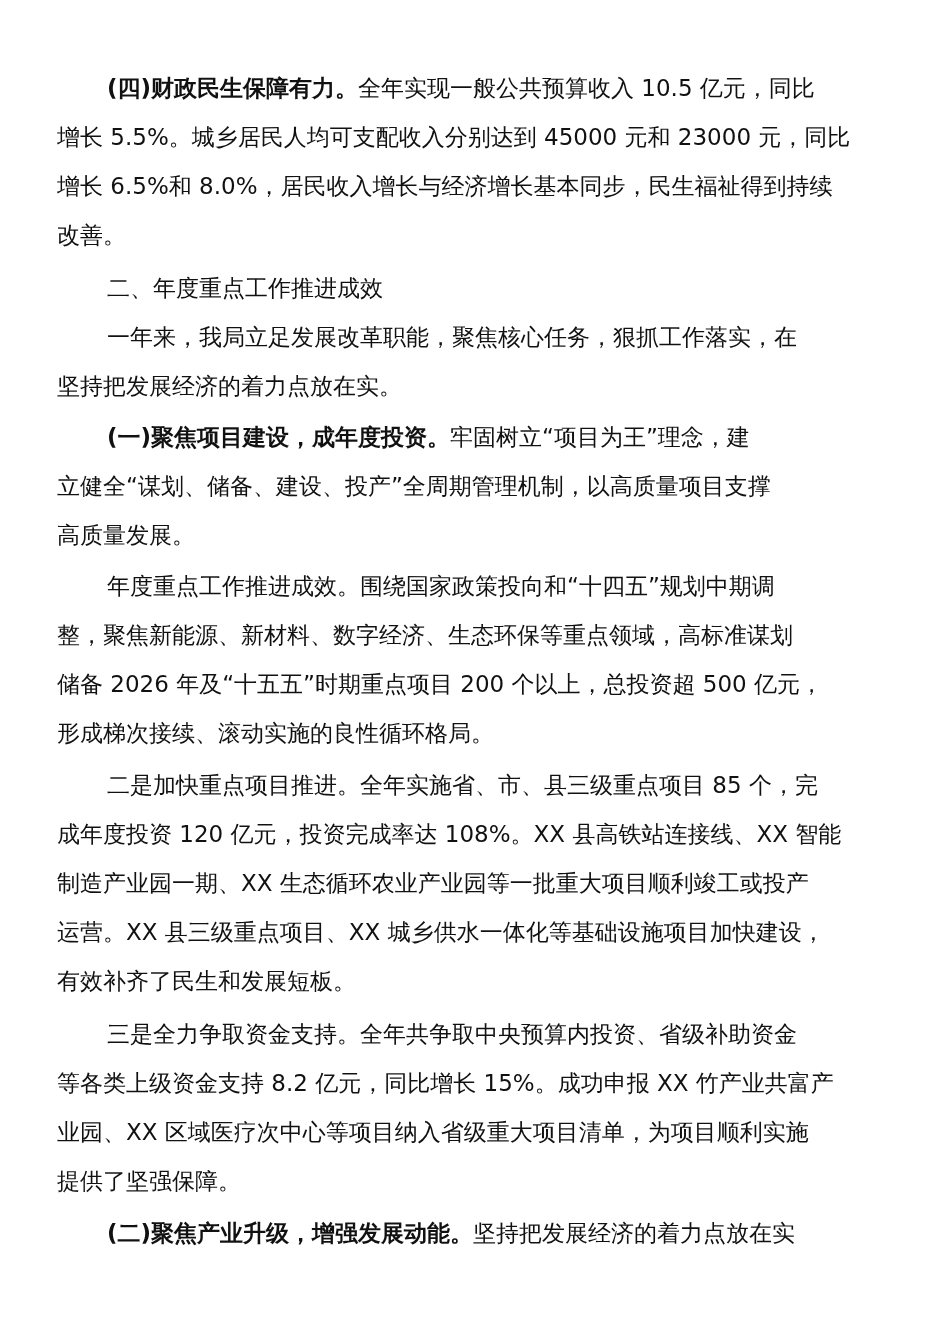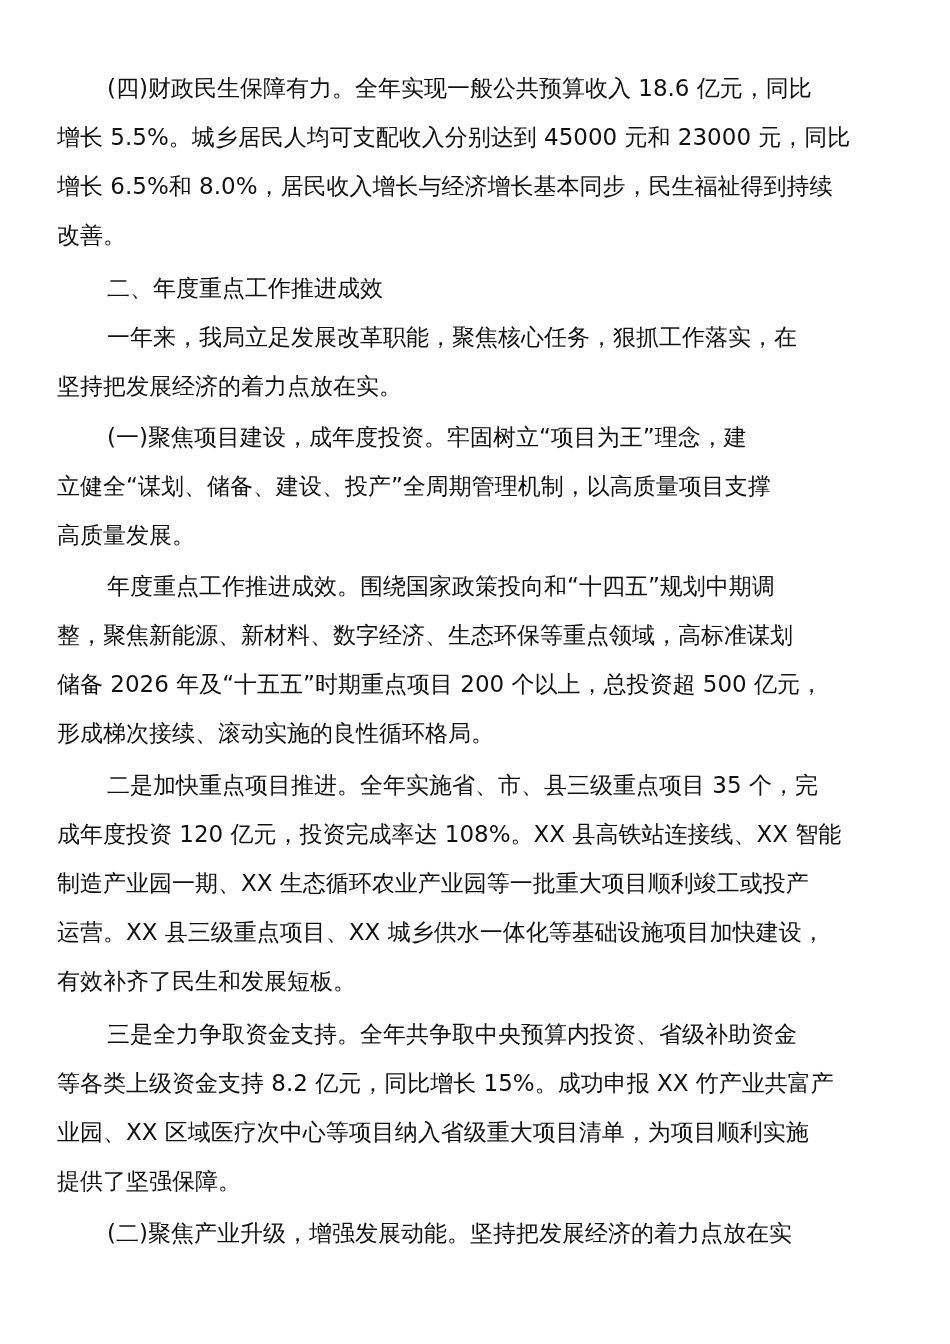--- a/index.html
+++ b/index.html
@@ -24,45 +24,45 @@
     .line {
       position: absolute;
       left: 0;
       height: 49px;
       line-height: 49px;
       font-size: 23px;
       white-space: nowrap;
       letter-spacing: 0px;
     }
     .indent { left: 50px; }
-    .bold { font-weight: normal; }
+    .bold { font-weight: bold; }
   </style>
 </head>
 <body>
 
 <div class="page">
-  <div class="line indent" style="top:0px"><span class="bold">(四)财政民生保障有力。</span><span>全年实现一般公共预算收入 18.6 亿元，同比</span></div>
+  <div class="line indent" style="top:0px"><span class="bold">(四)财政民生保障有力。</span><span>全年实现一般公共预算收入 10.5 亿元，同比</span></div>
   <div class="line" style="top:49px"><span>增长 5.5%。城乡居民人均可支配收入分别达到 45000 元和 23000 元，同比</span></div>
   <div class="line" style="top:98px"><span>增长 6.5%和 8.0%，居民收入增长与经济增长基本同步，民生福祉得到持续</span></div>
   <div class="line" style="top:147px"><span>改善。</span></div>
 
   <div class="line indent" style="top:200px"><span>二、年度重点工作推进成效</span></div>
   <div class="line indent" style="top:249px"><span>一年来，我局立足发展改革职能，聚焦核心任务，狠抓工作落实，在</span></div>
   <div class="line" style="top:298px"><span>坚持把发展经济的着力点放在实。</span></div>
 
   <div class="line indent" style="top:349px"><span class="bold">(一)聚焦项目建设，成年度投资。</span><span>牢固树立“项目为王”理念，建</span></div>
   <div class="line" style="top:398px"><span>立健全“谋划、储备、建设、投产”全周期管理机制，以高质量项目支撑</span></div>
   <div class="line" style="top:447px"><span>高质量发展。</span></div>
 
   <div class="line indent" style="top:498px"><span>年度重点工作推进成效。围绕国家政策投向和“十四五”规划中期调</span></div>
   <div class="line" style="top:547px"><span>整，聚焦新能源、新材料、数字经济、生态环保等重点领域，高标准谋划</span></div>
   <div class="line" style="top:596px"><span>储备 2026 年及“十五五”时期重点项目 200 个以上，总投资超 500 亿元，</span></div>
   <div class="line" style="top:645px"><span>形成梯次接续、滚动实施的良性循环格局。</span></div>
 
-  <div class="line indent" style="top:697px"><span>二是加快重点项目推进。全年实施省、市、县三级重点项目 35 个，完</span></div>
+  <div class="line indent" style="top:697px"><span>二是加快重点项目推进。全年实施省、市、县三级重点项目 85 个，完</span></div>
   <div class="line" style="top:746px"><span>成年度投资 120 亿元，投资完成率达 108%。XX 县高铁站连接线、XX 智能</span></div>
   <div class="line" style="top:795px"><span>制造产业园一期、XX 生态循环农业产业园等一批重大项目顺利竣工或投产</span></div>
   <div class="line" style="top:844px"><span>运营。XX 县三级重点项目、XX 城乡供水一体化等基础设施项目加快建设，</span></div>
   <div class="line" style="top:893px"><span>有效补齐了民生和发展短板。</span></div>
 
   <div class="line indent" style="top:946px"><span>三是全力争取资金支持。全年共争取中央预算内投资、省级补助资金</span></div>
   <div class="line" style="top:995px"><span>等各类上级资金支持 8.2 亿元，同比增长 15%。成功申报 XX 竹产业共富产</span></div>
   <div class="line" style="top:1044px"><span>业园、XX 区域医疗次中心等项目纳入省级重大项目清单，为项目顺利实施</span></div>
   <div class="line" style="top:1093px"><span>提供了坚强保障。</span></div>
 

